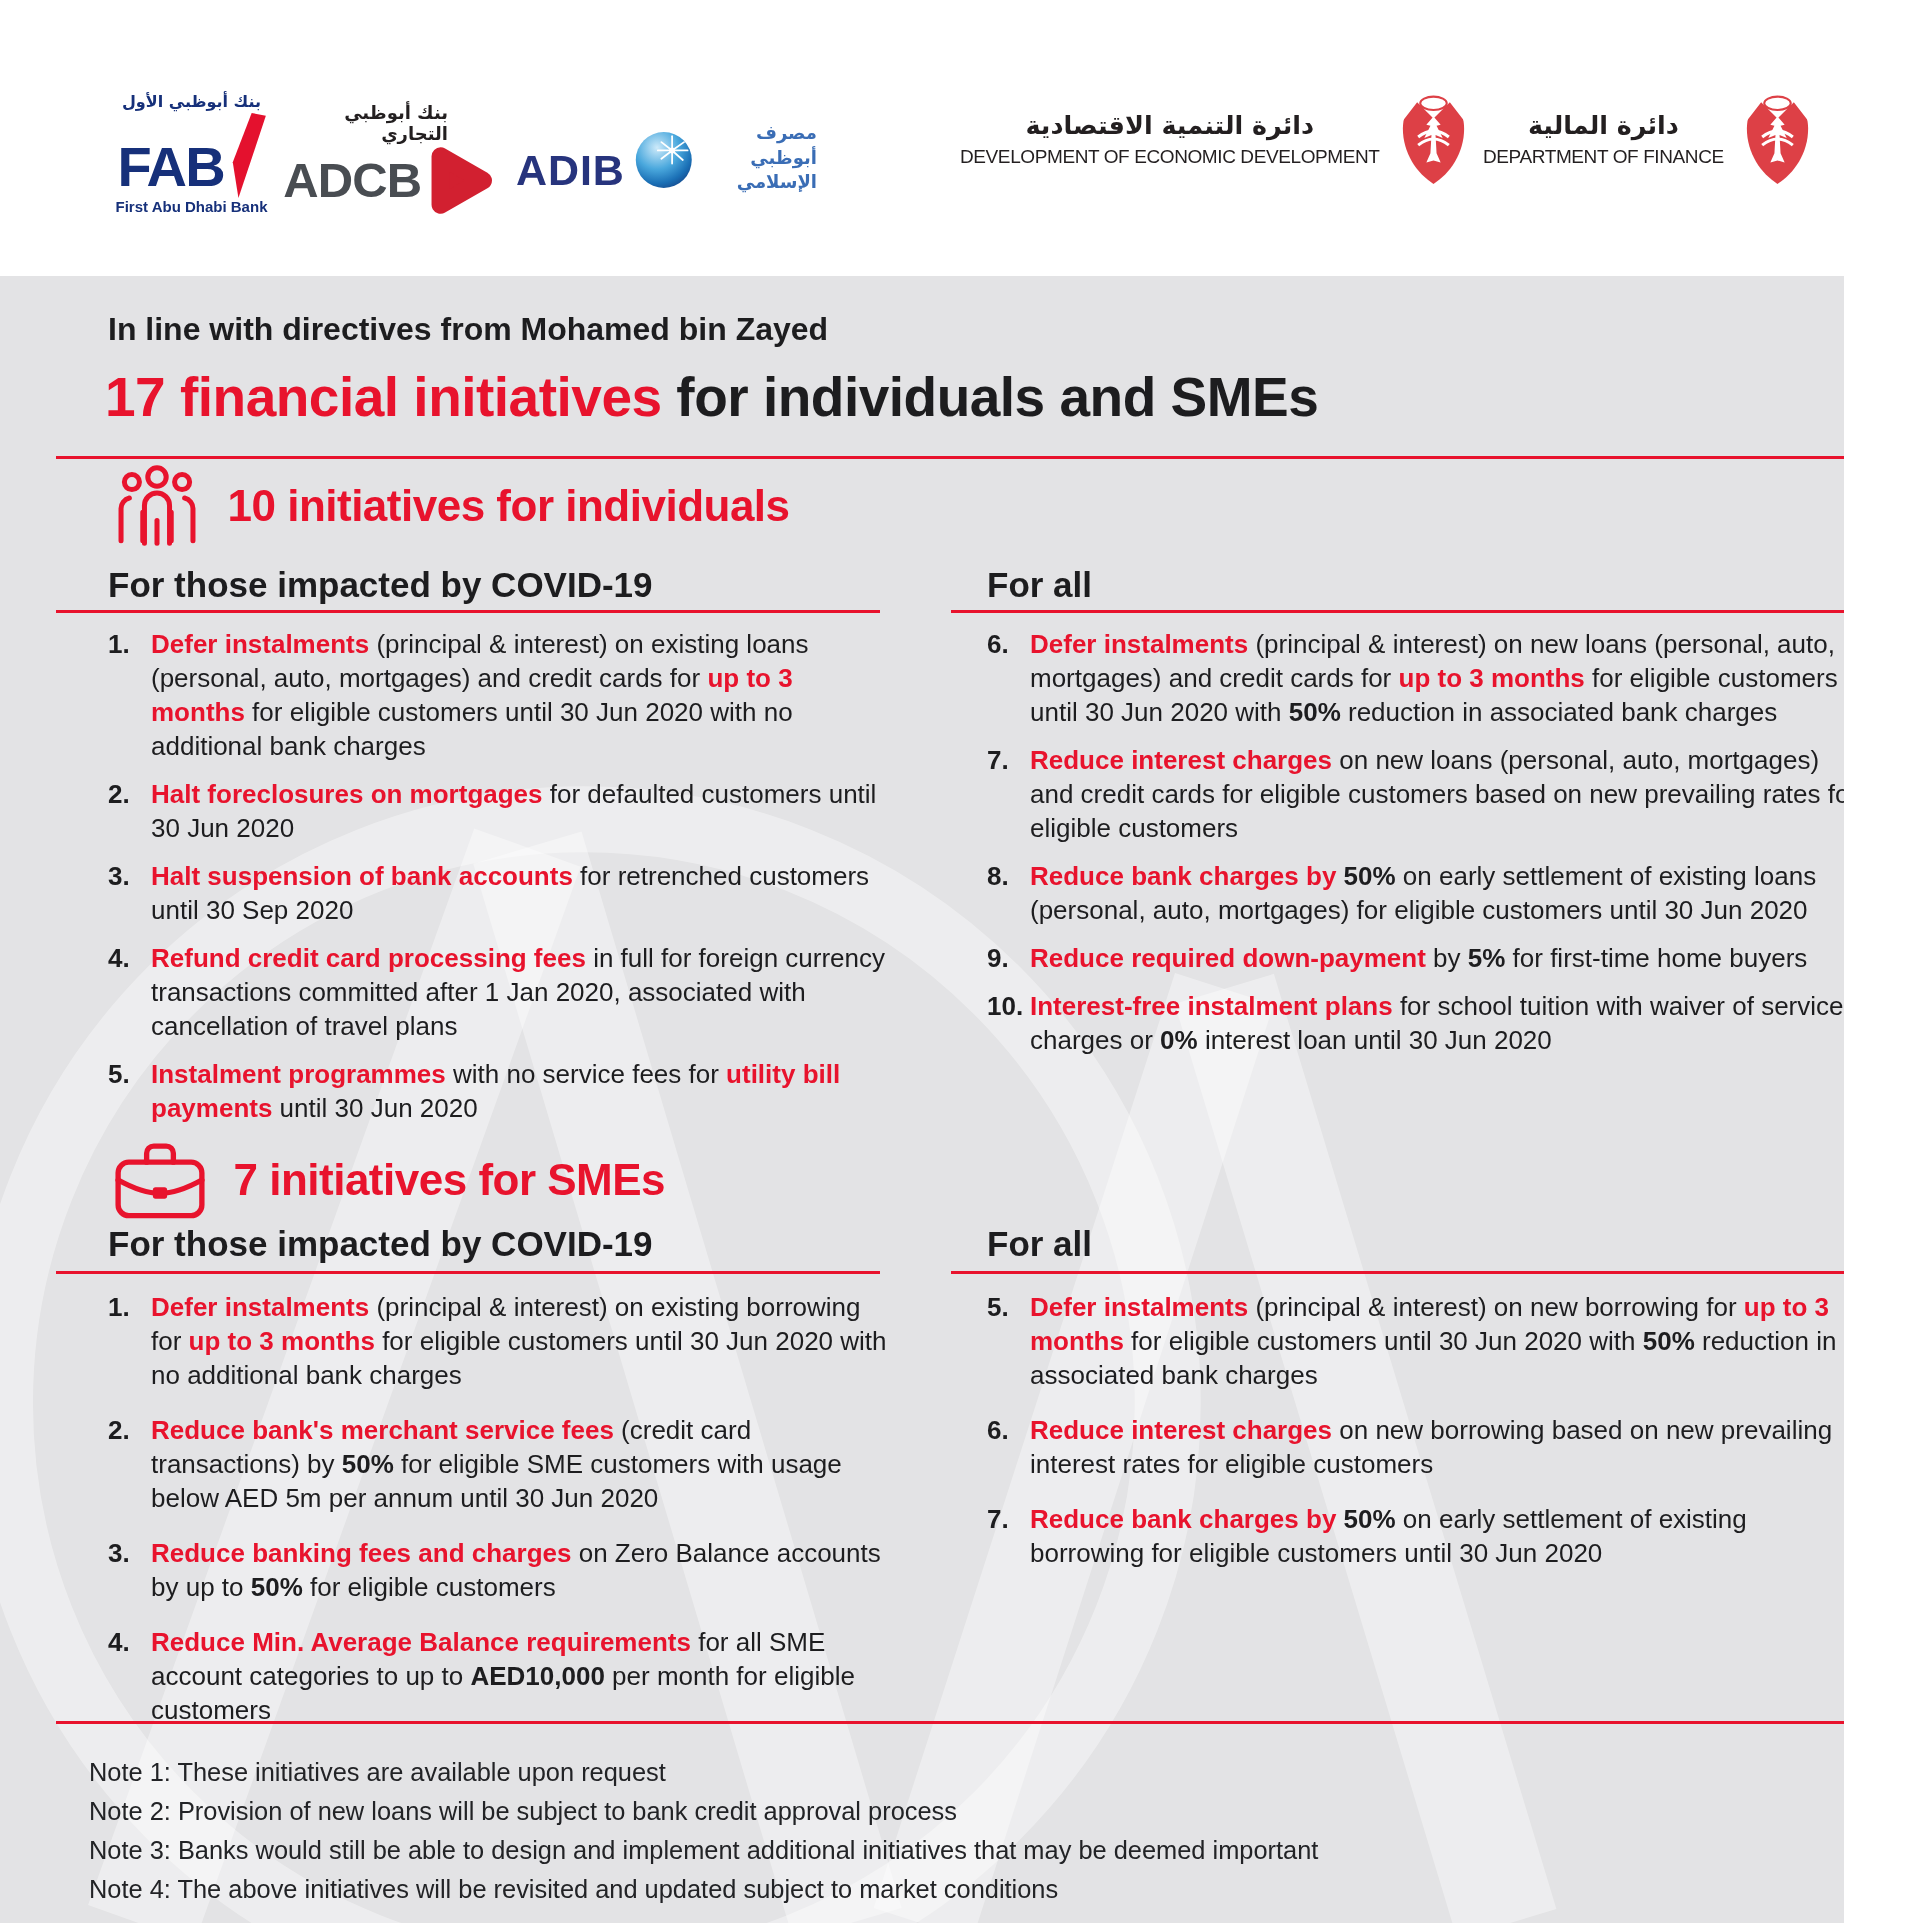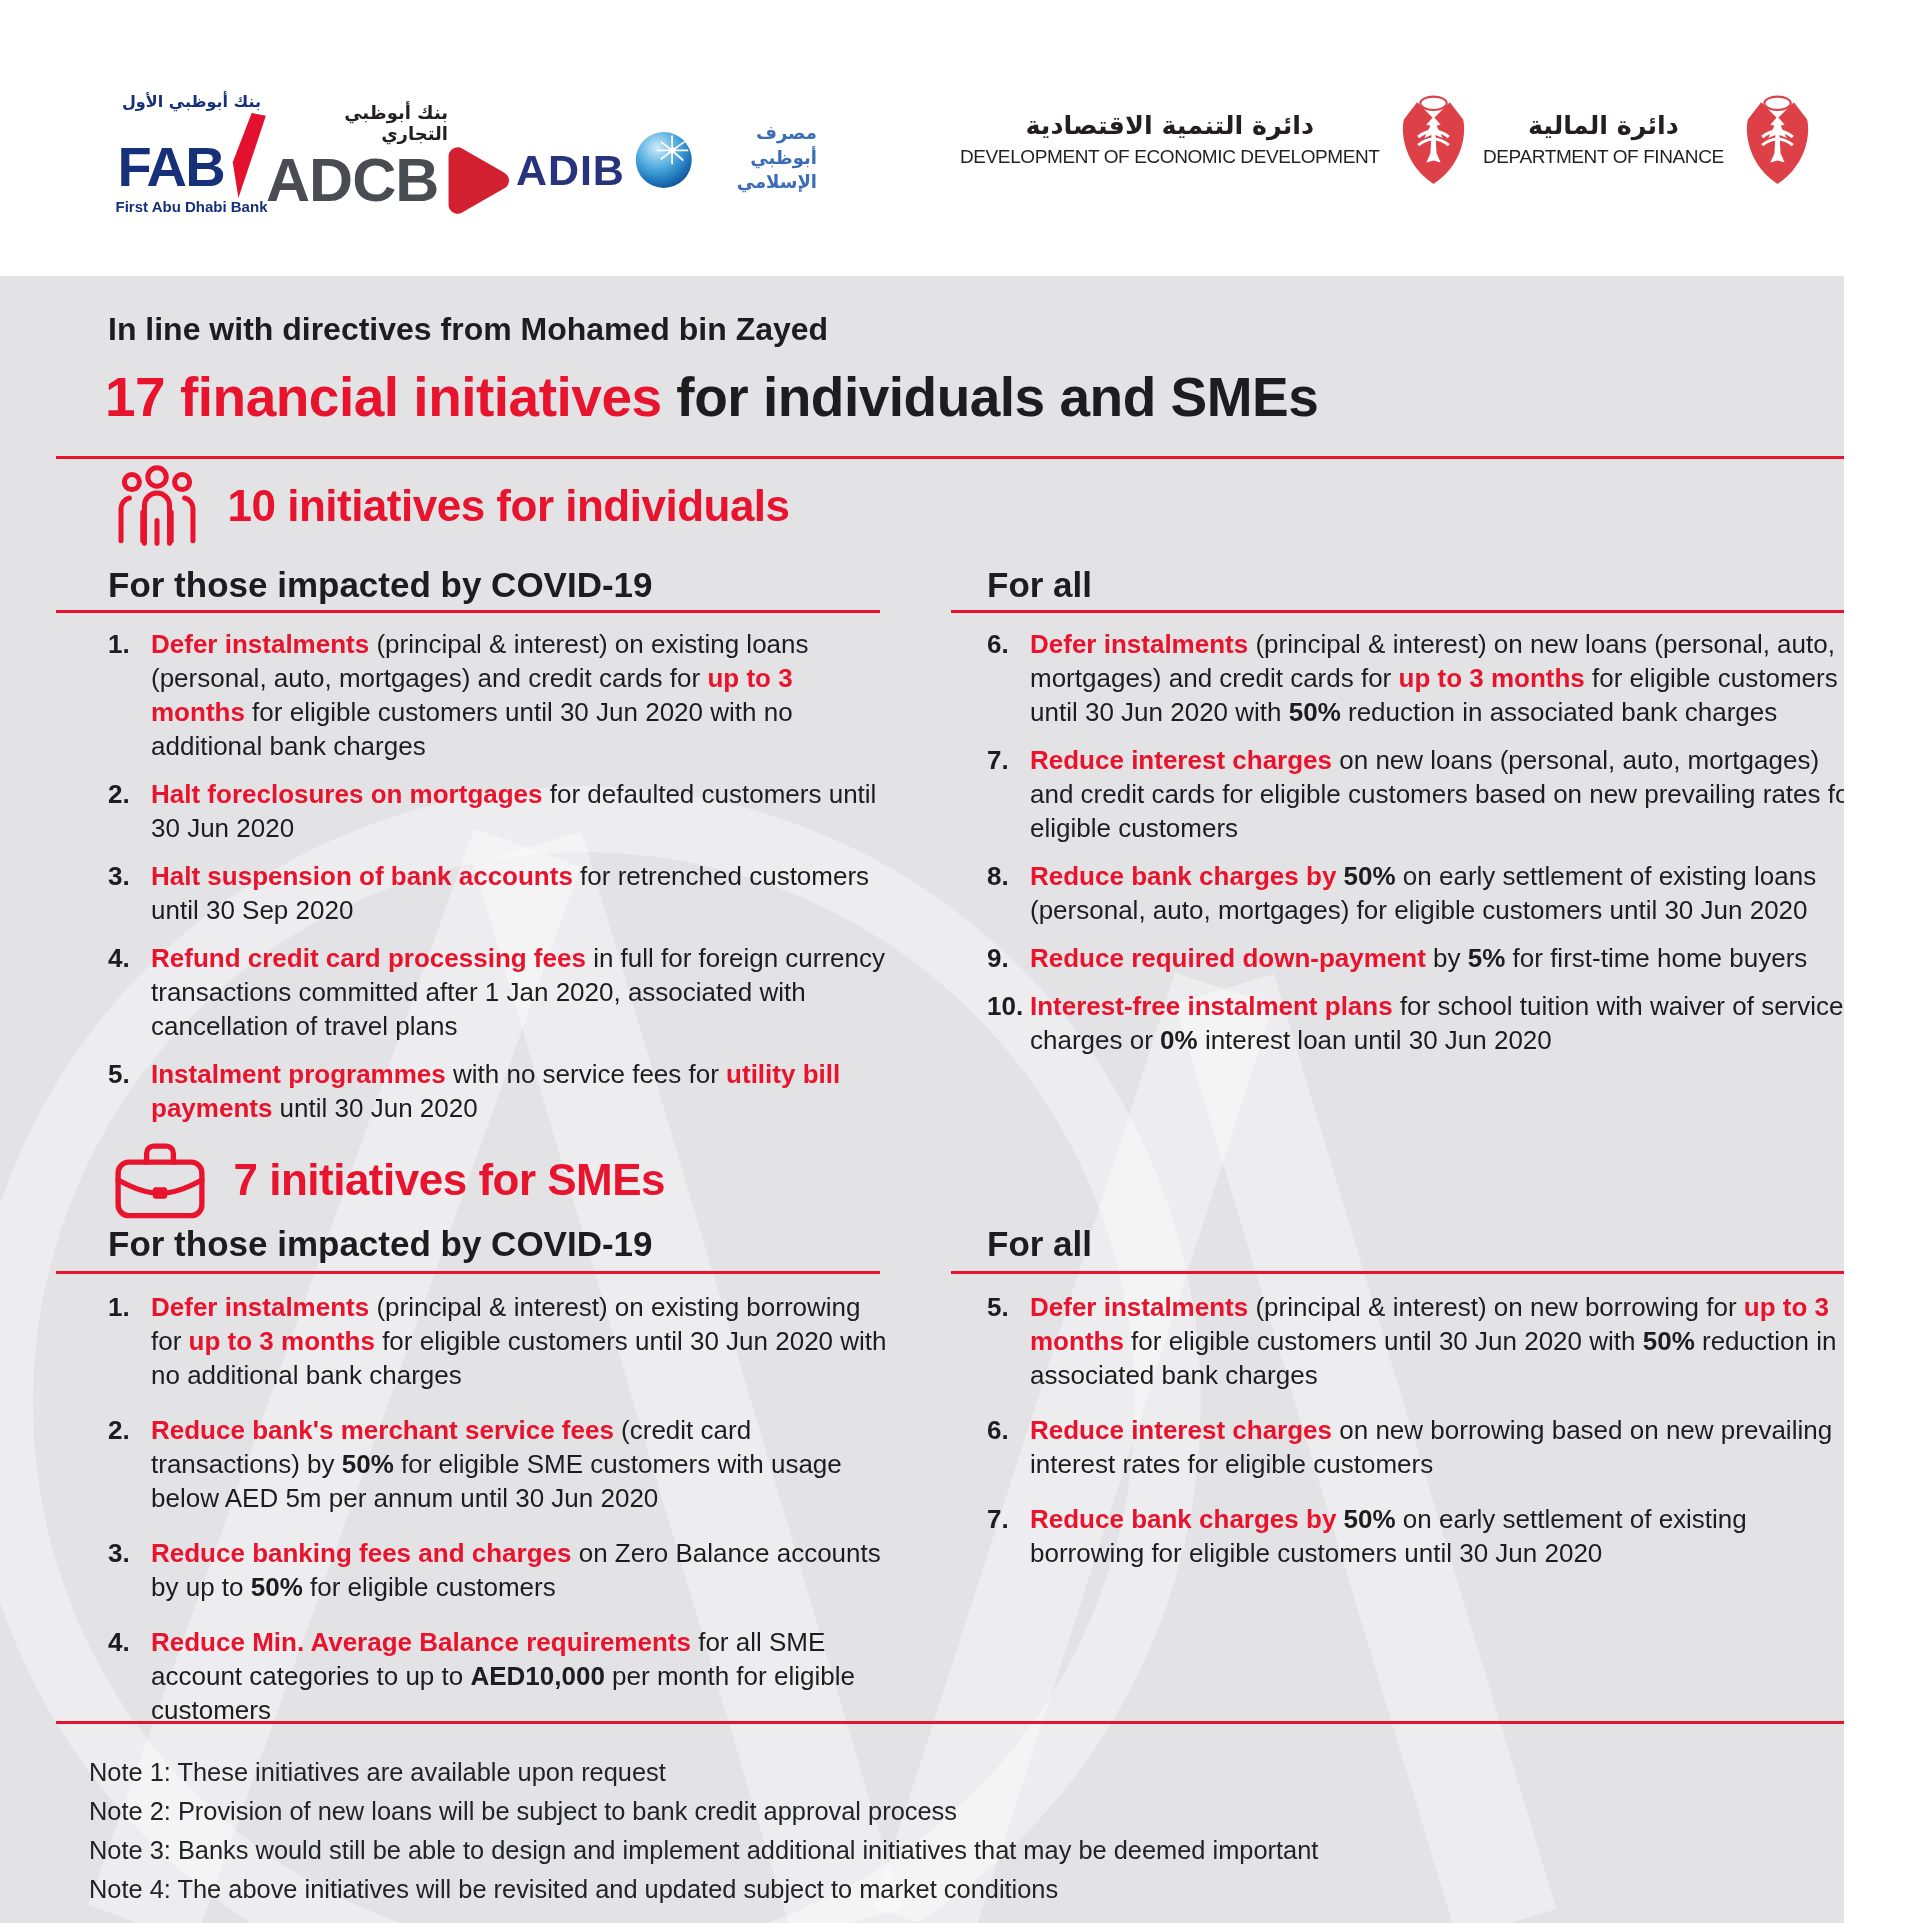--- a/index.html
+++ b/index.html
@@ -21,21 +21,21 @@
 
   .fab-logo{left:102px;top:92px;width:179px;}
   .fab-arabic{color:#16307a;font-size:16px;font-weight:700;margin-bottom:1.9px;}
   .fab-row{display:flex;align-items:flex-end;}
   .fab-word{color:#16307a;font-size:56px;font-weight:800;letter-spacing:-1.9px;line-height:55px;}
   .fab-tag{color:#16307a;font-size:15px;font-weight:700;margin-top:3.8px;}
 
   .adcb-logo{left:290px;top:102px;width:198px;}
   .adcb-arabic{color:#231f20;font-size:18px;font-weight:700;margin-bottom:0;align-self:flex-end;margin-right:40px;}
   .adcb-row{display:flex;align-items:center;gap:5.6px;}
-  .adcb-word{color:#494d52;font-size:61px;font-weight:700;letter-spacing:-0.9px;line-height:53px;}
+  .adcb-word{color:#494d52;font-size:49px;font-weight:700;letter-spacing:-0.9px;line-height:53px;}
 
   .adib-logo{left:516px;top:121px;width:301px;flex-direction:row;align-items:flex-end;gap:9.4px;}
   .adib-word{color:#27347d;font-size:43px;font-weight:700;letter-spacing:0.9px;}
   .adib-arabic{color:#3a6db5;font-size:18px;font-weight:700;line-height:24.5px;text-align:right;}
 
   .gov-logo{flex-direction:row;align-items:center;gap:15px;}
   .ded-logo{left:960px;top:90px;}
   .dof-logo{left:1483px;top:90px;}
   .gov-text{display:flex;flex-direction:column;align-items:center;}
   .gov-arabic{color:#231f20;font-size:25.4px;font-weight:700;margin-bottom:5.6px;}

